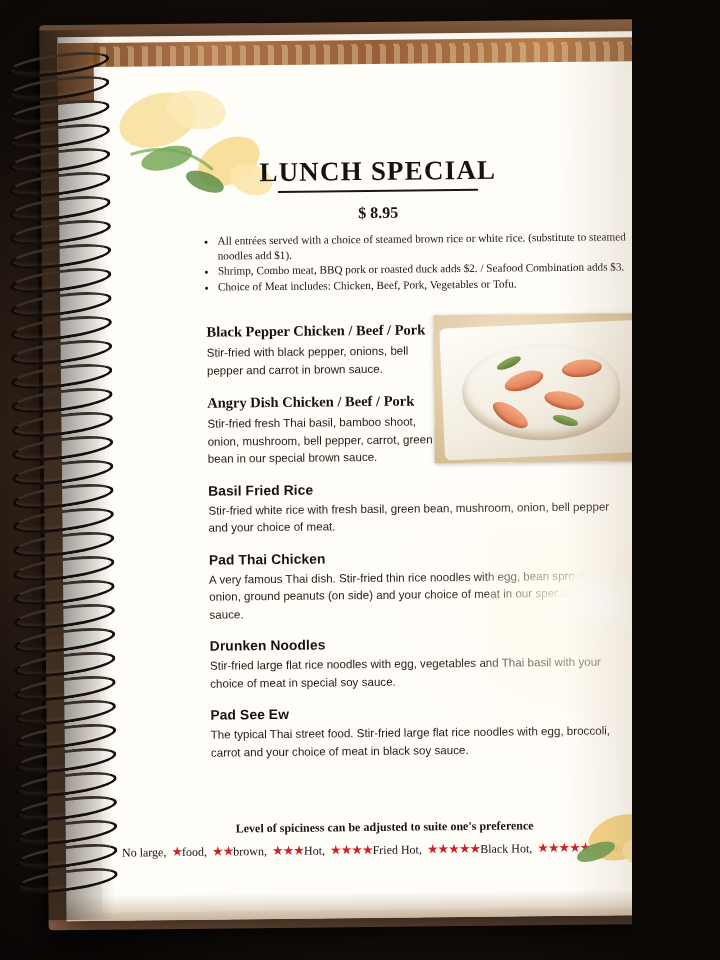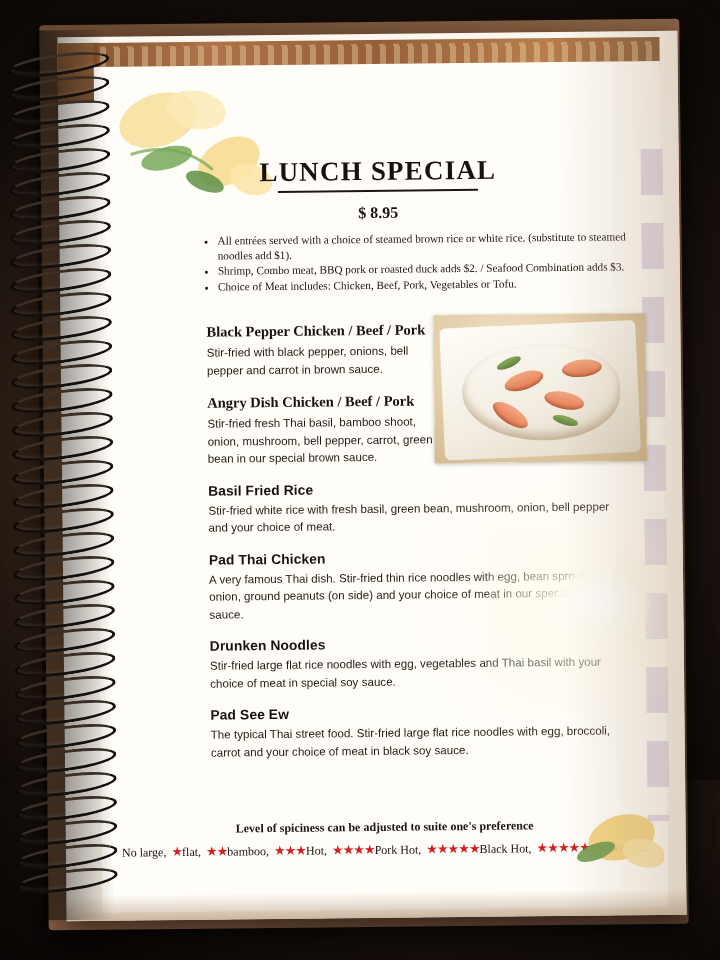--- a/index.html
+++ b/index.html
@@ -9,21 +9,21 @@
   }
   body {
     width: 720px;
     height: 960px;
     overflow: hidden;
     font-family: "Liberation Sans", sans-serif;
   }
 
   #scene {
     position: relative;
-    width: 720px;
+    width: 632px;
     height: 960px;
     background: #1d4ed8;
     overflow: hidden;
   }
 
   
   .bg-base {
     position: absolute;
     inset: 0;
     background:
@@ -434,24 +434,24 @@
             <div class="item-name sans">Pad See Ew</div>
             <div class="item-desc">The typical Thai street food. Stir-fried large flat rice noodles with egg, broccoli, carrot and your choice of meat in black soy sauce.</div>
           </div>
 
         </div>
 
         <div class="spice-head">Level of spiciness can be adjusted to suite one's preference</div>
 
         <div class="spice-row">
           <span class="spice-seg"><span>No large,</span></span>
-          <span class="spice-seg"><span class="stars">★</span><span>flat,</span></span>
-          <span class="spice-seg"><span class="stars">★★</span><span>bamboo,</span></span>
+          <span class="spice-seg"><span class="stars">★</span><span>food,</span></span>
+          <span class="spice-seg"><span class="stars">★★</span><span>brown,</span></span>
           <span class="spice-seg"><span class="stars">★★★</span><span>Hot,</span></span>
-          <span class="spice-seg"><span class="stars">★★★★</span><span>Pork Hot,</span></span>
+          <span class="spice-seg"><span class="stars">★★★★</span><span>Fried Hot,</span></span>
           <span class="spice-seg"><span class="stars">★★★★★</span><span>Black Hot,</span></span>
           <span class="spice-seg"><span class="stars">★★★★★★</span><span>Iowa Hot.</span></span>
         </div>
 
         <svg class="mango" viewBox="0 0 90 70">
           <ellipse cx="48" cy="36" rx="34" ry="22" fill="#f3cf78" opacity="0.9" transform="rotate(-16 48 36)"></ellipse>
           <ellipse cx="70" cy="52" rx="22" ry="14" fill="#f8e2a4" opacity="0.9" transform="rotate(14 70 52)"></ellipse>
           <ellipse cx="22" cy="50" rx="20" ry="8" fill="#6f9a4e" opacity="0.9" transform="rotate(-20 22 50)"></ellipse>
         </svg>
 

